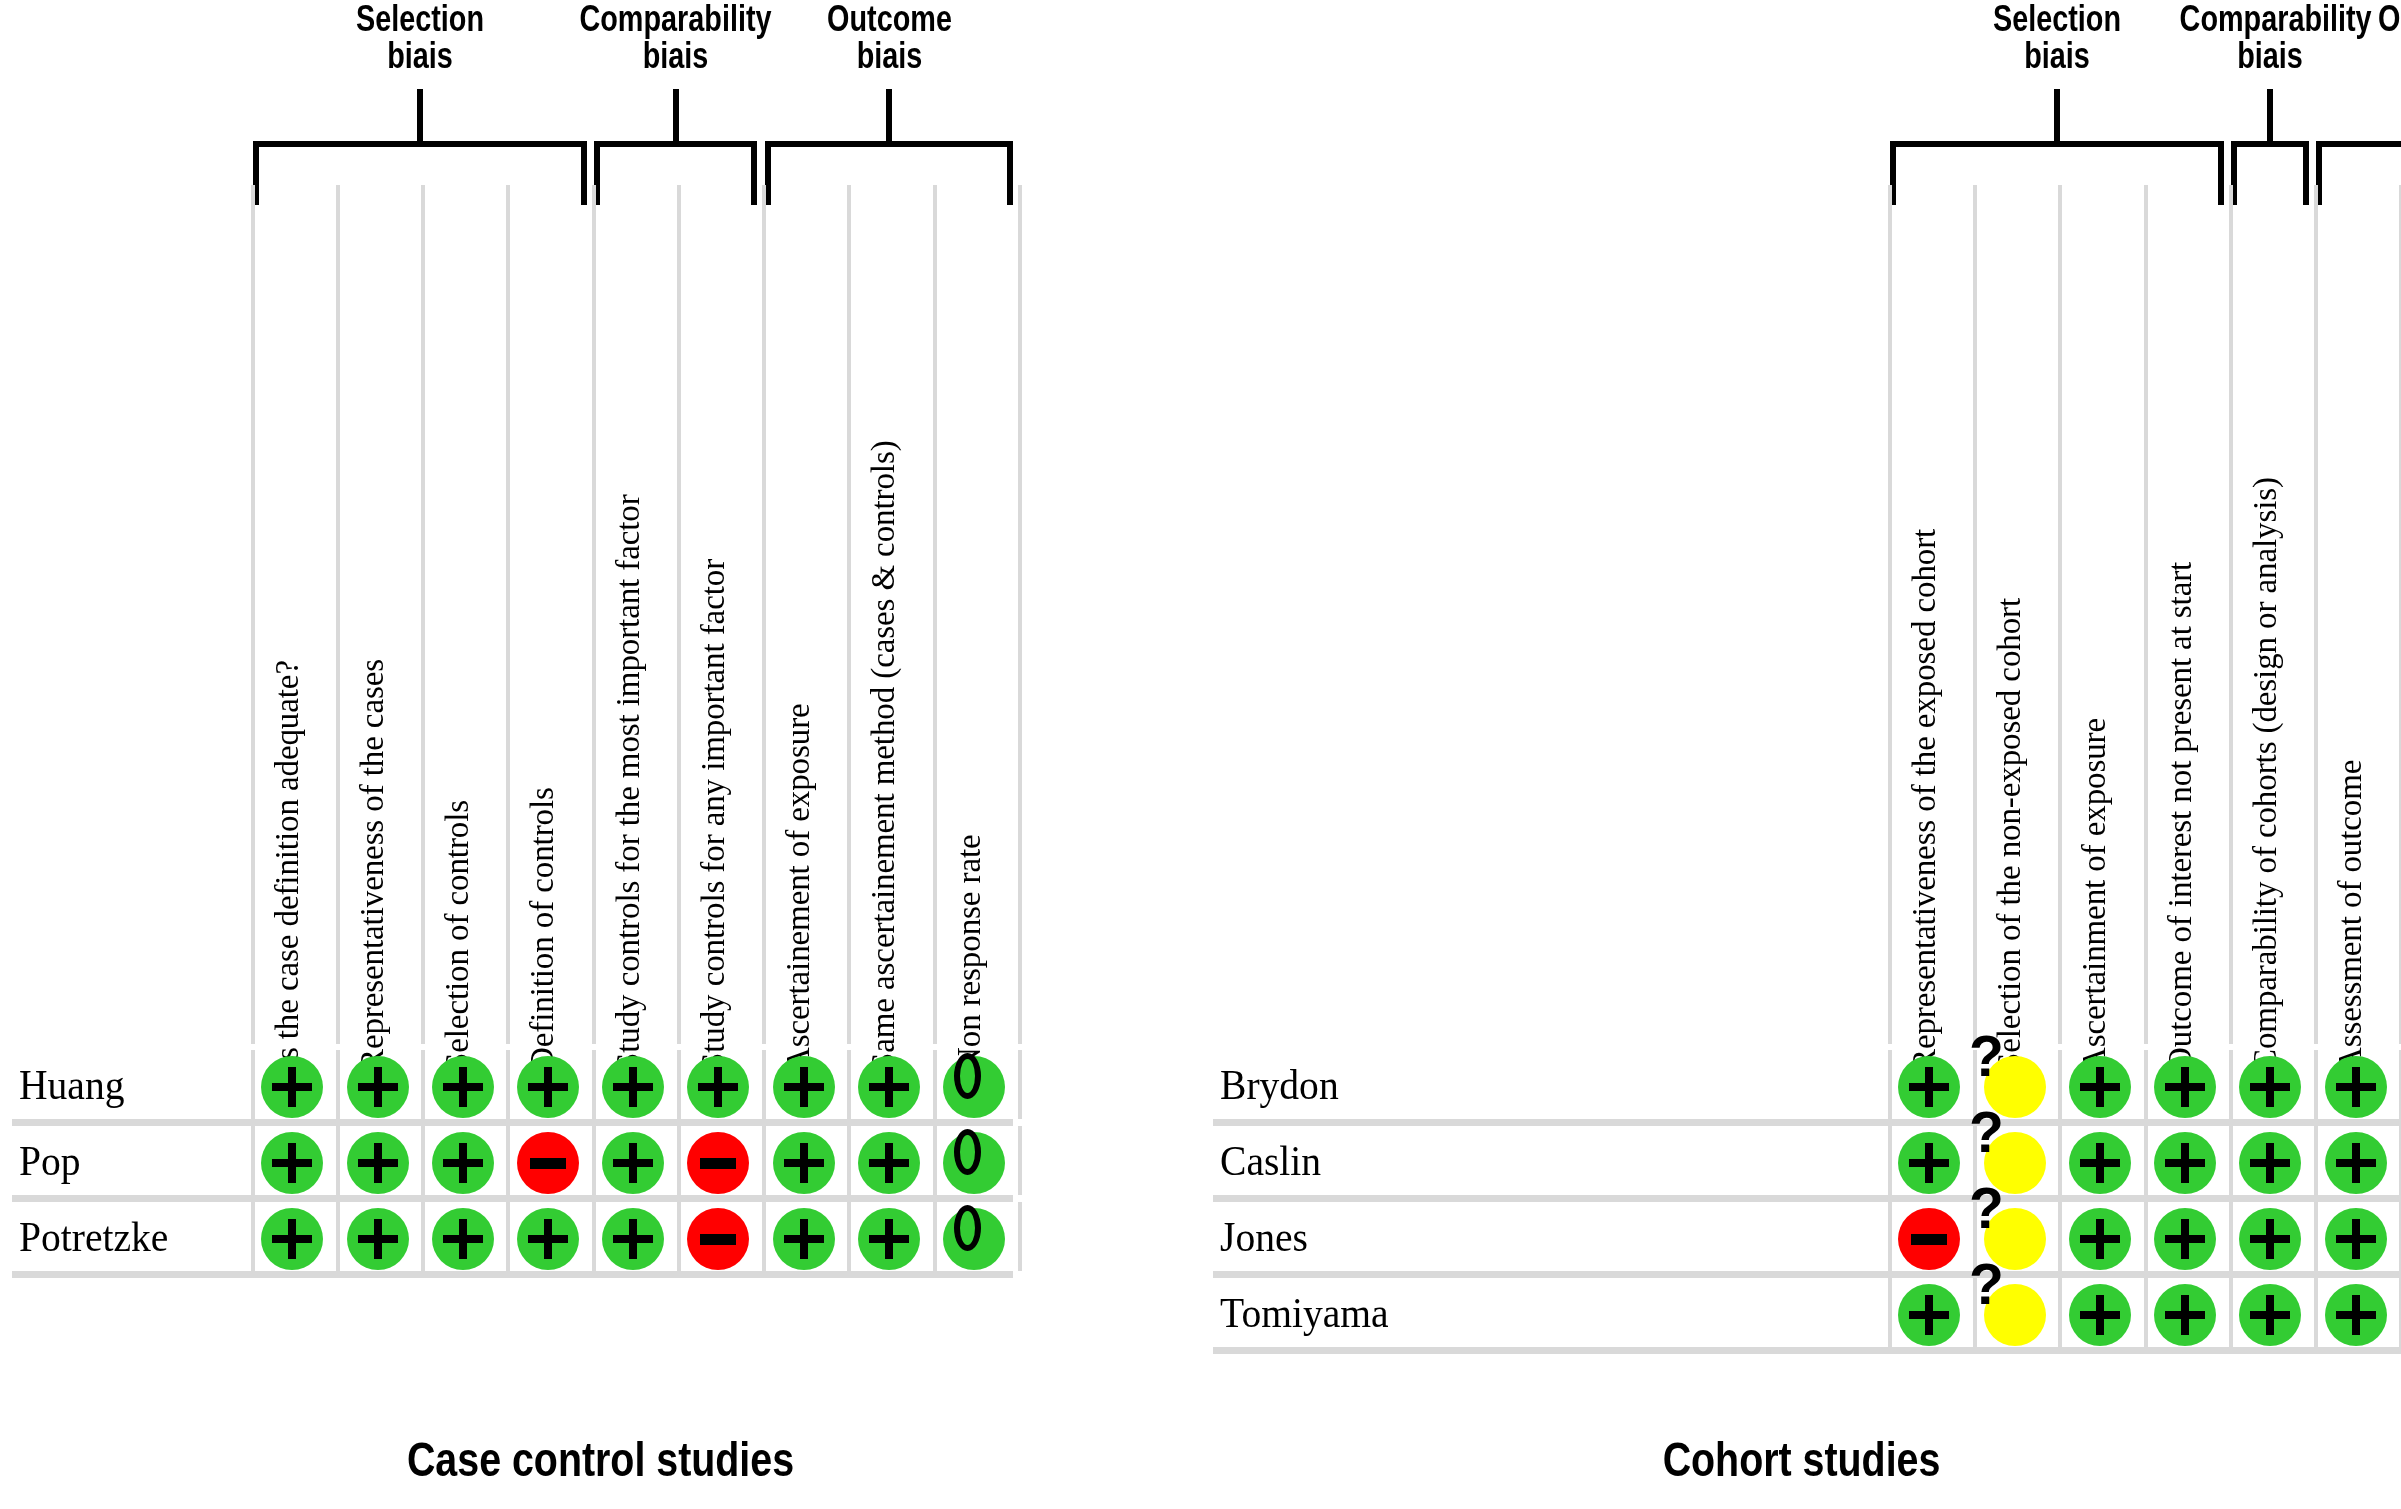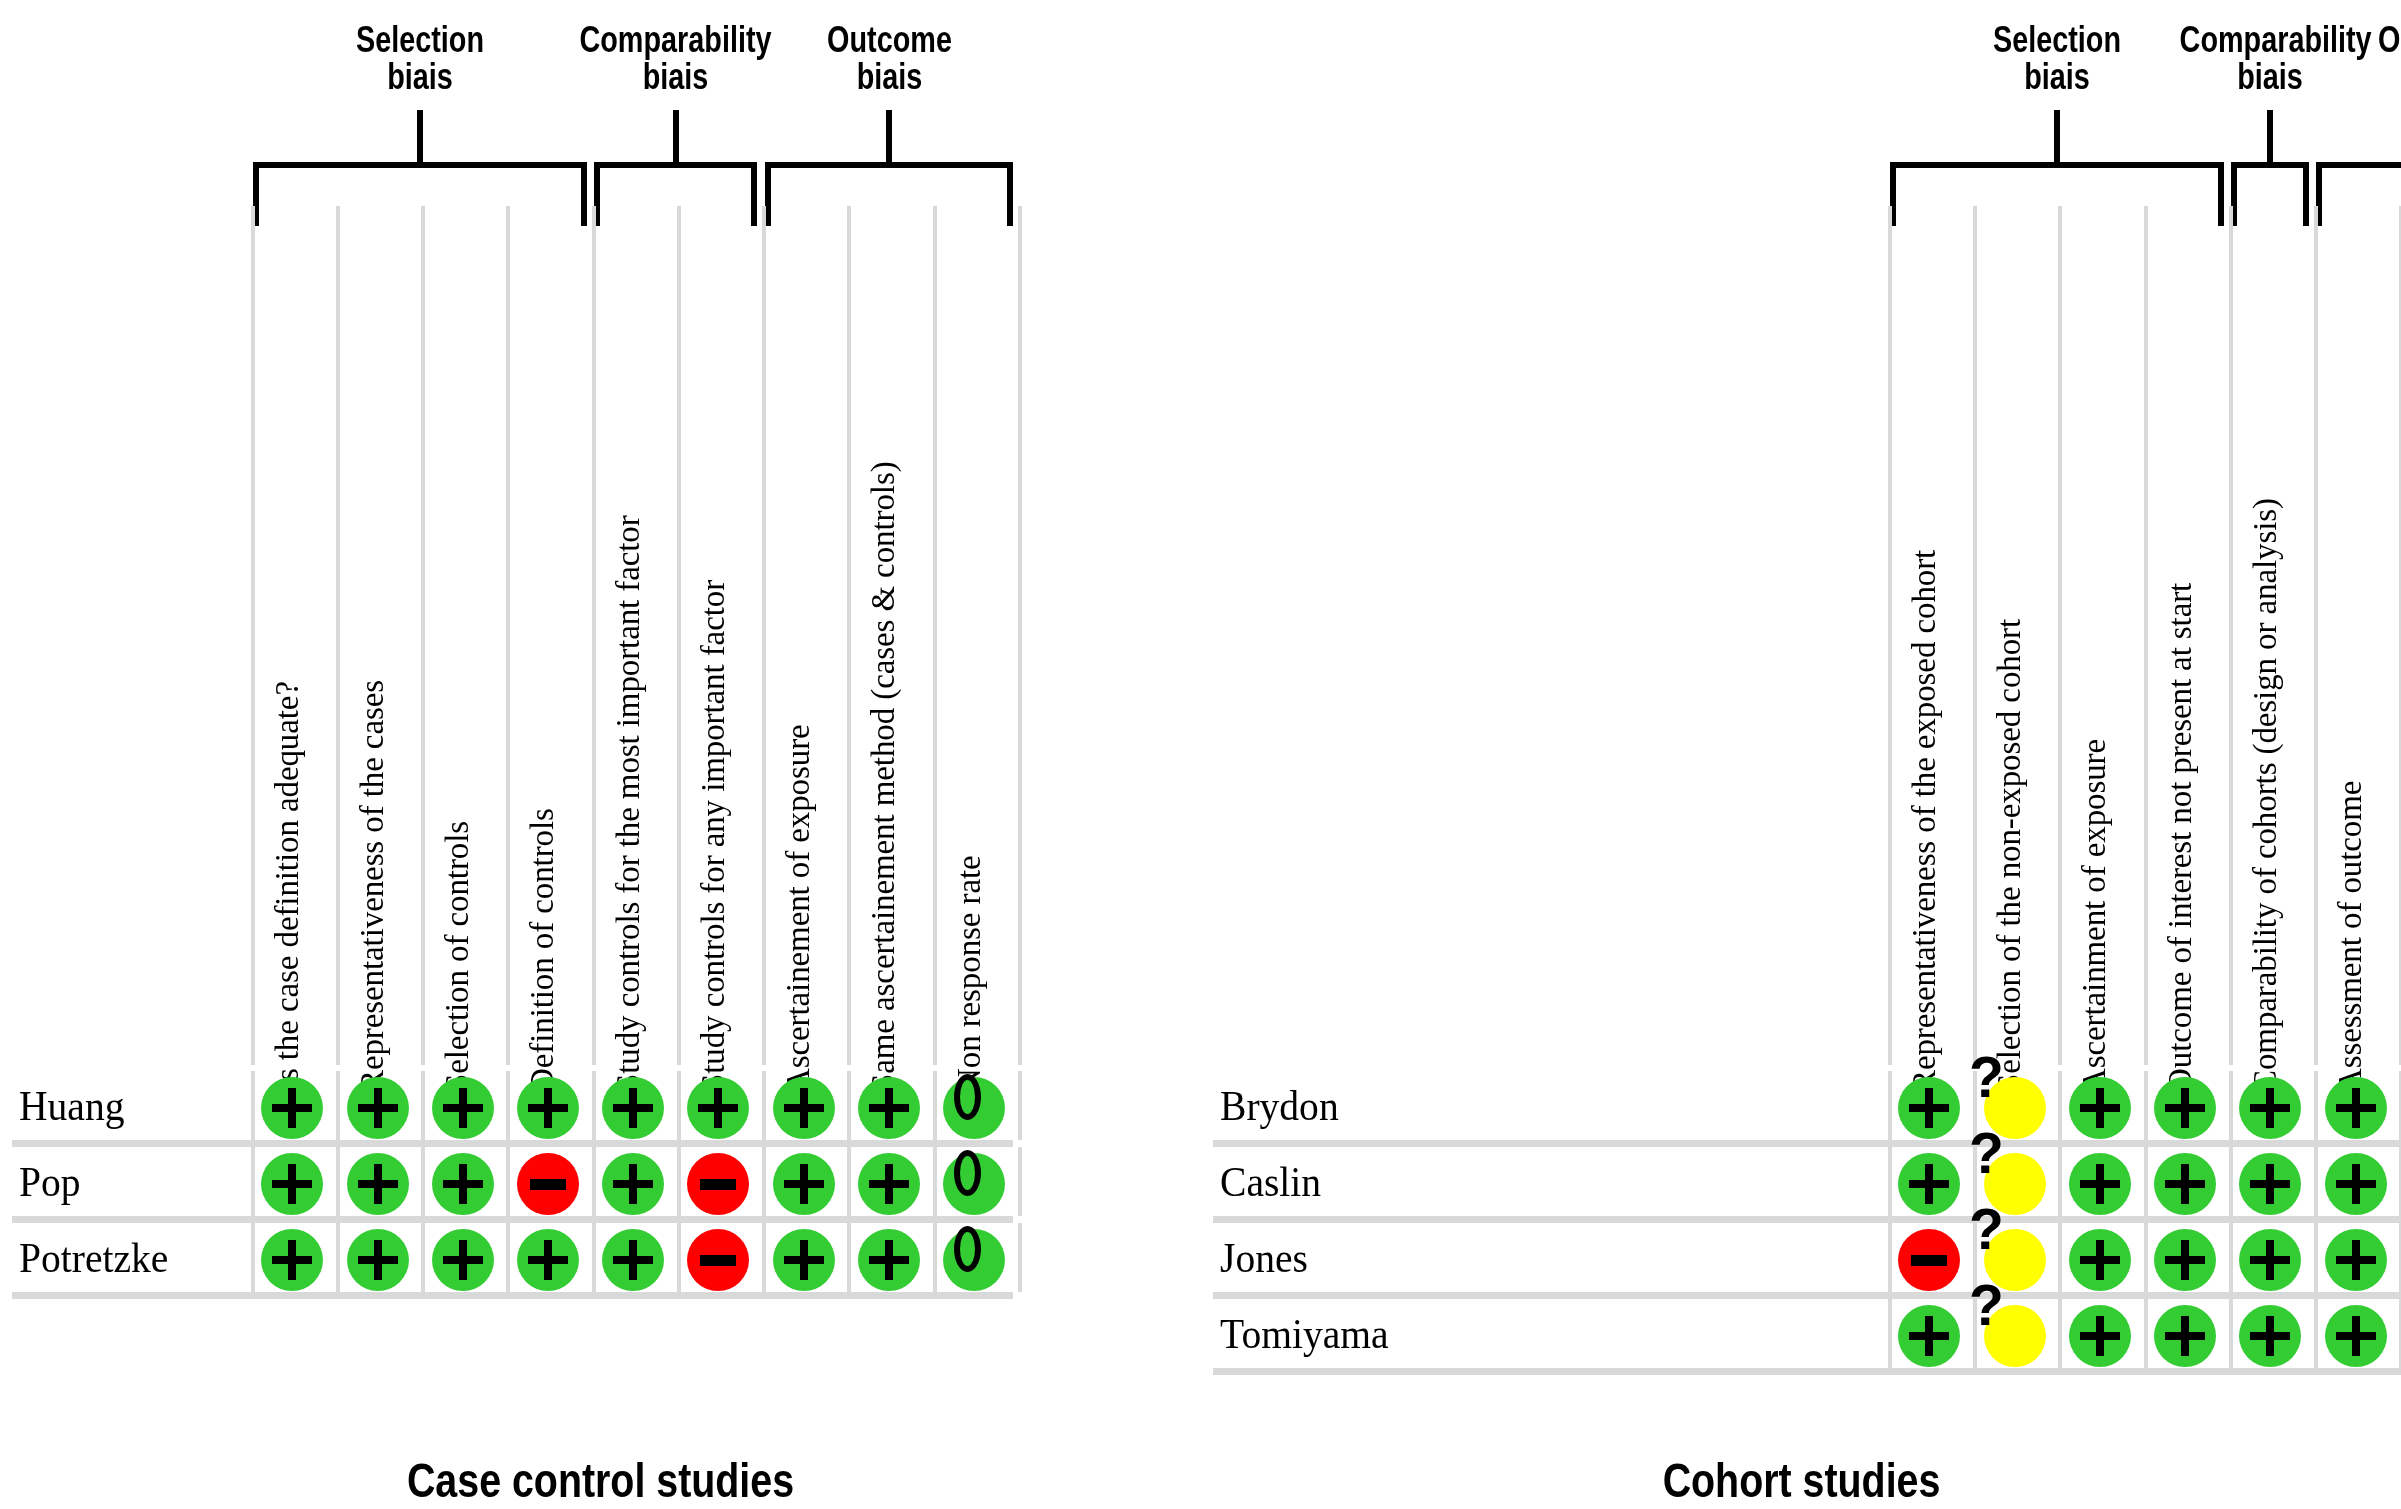--- a/index.html
+++ b/index.html
@@ -3,21 +3,21 @@
 <meta charset="utf-8">
 <style>
   html,body{margin:0;padding:0;background:#fff;}
   body{
     width:2401px;height:1510px;position:relative;overflow:hidden;
     font-family:"Liberation Serif","DejaVu Serif",serif;
     -webkit-font-smoothing:antialiased;
   }
 
   
-  .panel{position:absolute;top:0;height:1424px;margin-top:21px;}
+  .panel{position:absolute;top:0;height:1424px;}
   #panel-casecontrol{left:0;width:1201px;}
   #panel-cohort{left:1201px;width:1201px;}
 
   
   .group-head{
     position:absolute;
     font-family:"Liberation Sans","DejaVu Sans",sans-serif;
     font-weight:bold;
     font-size:36px;
     line-height:1.02;

